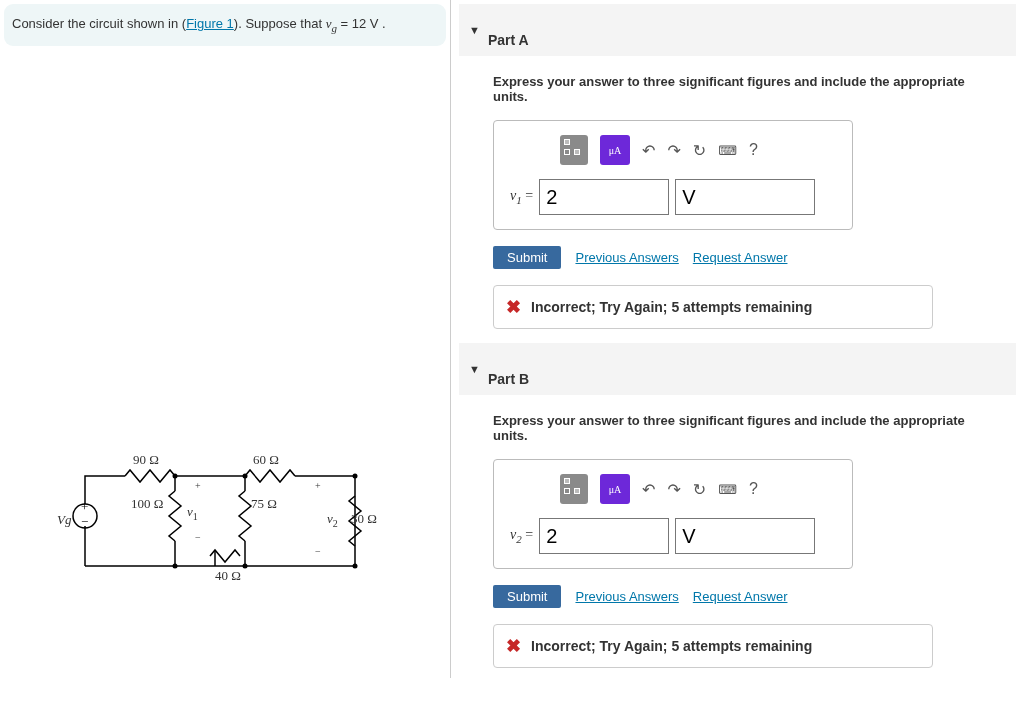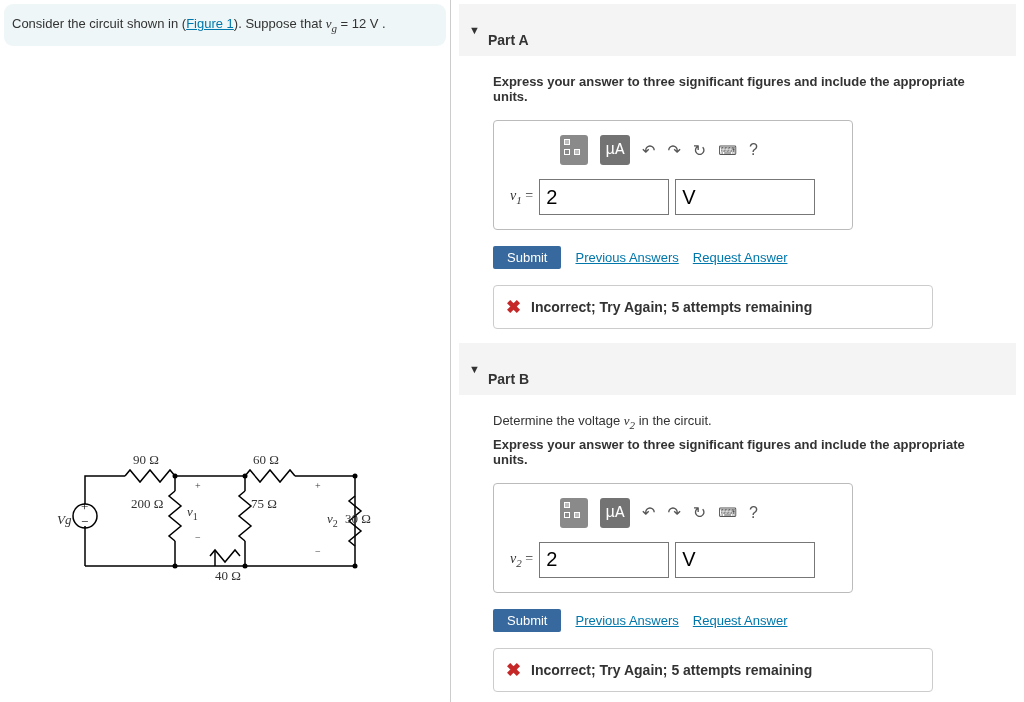--- a/index.html
+++ b/index.html
@@ -30,21 +30,21 @@
 .instruct { font-weight: bold; margin-bottom: 16px; }
 
 .answer-box { border: 1px solid #bbb; border-radius: 4px; padding: 14px 16px; width: 360px; }
 .toolbar { display: flex; align-items: center; gap: 12px; margin-left: 50px; margin-bottom: 14px; }
 .tb-btn { width: 30px; height: 26px; display: inline-flex; align-items: center; justify-content: center; border-radius: 3px; }
 .tb-grey { background: #8a8a8a; color: #fff; font-size: 10px; position: relative; width: 28px; height: 30px; }
 .tb-grey .sq { position: absolute; width: 6px; height: 6px; border: 1px solid #fff; }
 .tb-grey .sq1 { top: 4px; left: 4px; background:#bbb; }
 .tb-grey .sq2 { top: 14px; left: 4px; }
 .tb-grey .sq3 { top: 14px; left: 14px; background:#bbb;}
-.tb-teal { background: #737373; color: #fff; font-family:Liberation Mono, monospace; font-size:16px; width:30px; height:30px; }
+.tb-teal { background: #6d28d9; color: #fff; font-family:Liberation Serif, serif; font-size:10px; width:30px; height:30px; }
 .tb-icon { color: #555; font-size: 16px; }
 
 .input-row { display: flex; align-items: center; gap: 6px; }
 .eq-label { font-family: 'Times New Roman', serif; font-size: 14px; }
 .val-input, .unit-input { height: 36px; border: 1px solid #777; font-size: 20px; padding: 2px 6px; font-family: Arial; }
 .val-input { width: 130px; }
 .unit-input { width: 140px; }
 
 .actions { margin-top: 16px; display: flex; align-items: center; gap: 14px; }
 .submit-btn { background: #37699e; color: #ffffff; border: none; padding: 4px 14px; font-size: 13px; border-radius: 2px; cursor: pointer; }
@@ -103,24 +103,24 @@
           <circle cx="120" cy="20" r="2.5"></circle>
           <circle cx="190" cy="20" r="2.5"></circle>
           <circle cx="120" cy="110" r="2.5"></circle>
           <circle cx="190" cy="110" r="2.5"></circle>
           <circle cx="300" cy="20" r="2.5"></circle>
           <circle cx="300" cy="110" r="2.5"></circle>
         </svg>
         <div style="position:absolute;left:2px;top:56px" class="clbl"><span class="var">Vg</span></div>
         <div style="position:absolute;left:78px;top:-4px" class="clbl">90 Ω</div>
         <div style="position:absolute;left:198px;top:-4px" class="clbl">60 Ω</div>
-        <div style="position:absolute;left:76px;top:40px" class="clbl">200 Ω</div>
+        <div style="position:absolute;left:76px;top:40px" class="clbl">100 Ω</div>
         <div style="position:absolute;left:196px;top:40px" class="clbl">75 Ω</div>
         <div style="position:absolute;left:160px;top:112px" class="clbl">40 Ω</div>
-        <div style="position:absolute;left:290px;top:55px" class="clbl">30 Ω</div>
+        <div style="position:absolute;left:296px;top:55px" class="clbl">30 Ω</div>
         <div style="position:absolute;left:132px;top:48px" class="clbl"><span class="var">v</span><sub class="csub">1</sub></div>
         <div style="position:absolute;left:272px;top:55px" class="clbl"><span class="var">v</span><sub class="csub">2</sub></div>
         <div style="position:absolute;left:140px;top:24px;font-size:10px">+</div>
         <div style="position:absolute;left:140px;top:76px;font-size:10px">−</div>
         <div style="position:absolute;left:260px;top:24px;font-size:10px">+</div>
         <div style="position:absolute;left:260px;top:90px;font-size:10px">−</div>
       </div>
     </div>
   </div>
 
@@ -164,23 +164,20 @@
         <span class="x-icon">✖</span>
         <span class="fb-text">Incorrect; Try Again; 5 attempts remaining</span>
       </div>
     </div>
 
     <div class="part-header">
       <span class="caret">▼</span>
       <span class="title">Part B</span>
     </div>
     <div class="part-body">
-      <div class="prompt">
-        <span>Determine the voltage </span><span class="var">v</span><sub class="varsub">2</sub><span> in the circuit.</span>
-      </div>
       <div class="instruct">Express your answer to three significant figures and include the appropriate units.</div>
 
       <div class="answer-box">
         <div class="toolbar">
           <span class="tb-btn tb-grey">
               <span class="sq sq1"></span>
               <span class="sq sq2"></span>
               <span class="sq sq3"></span>
             </span>
           <span class="tb-btn tb-teal">μA</span>

